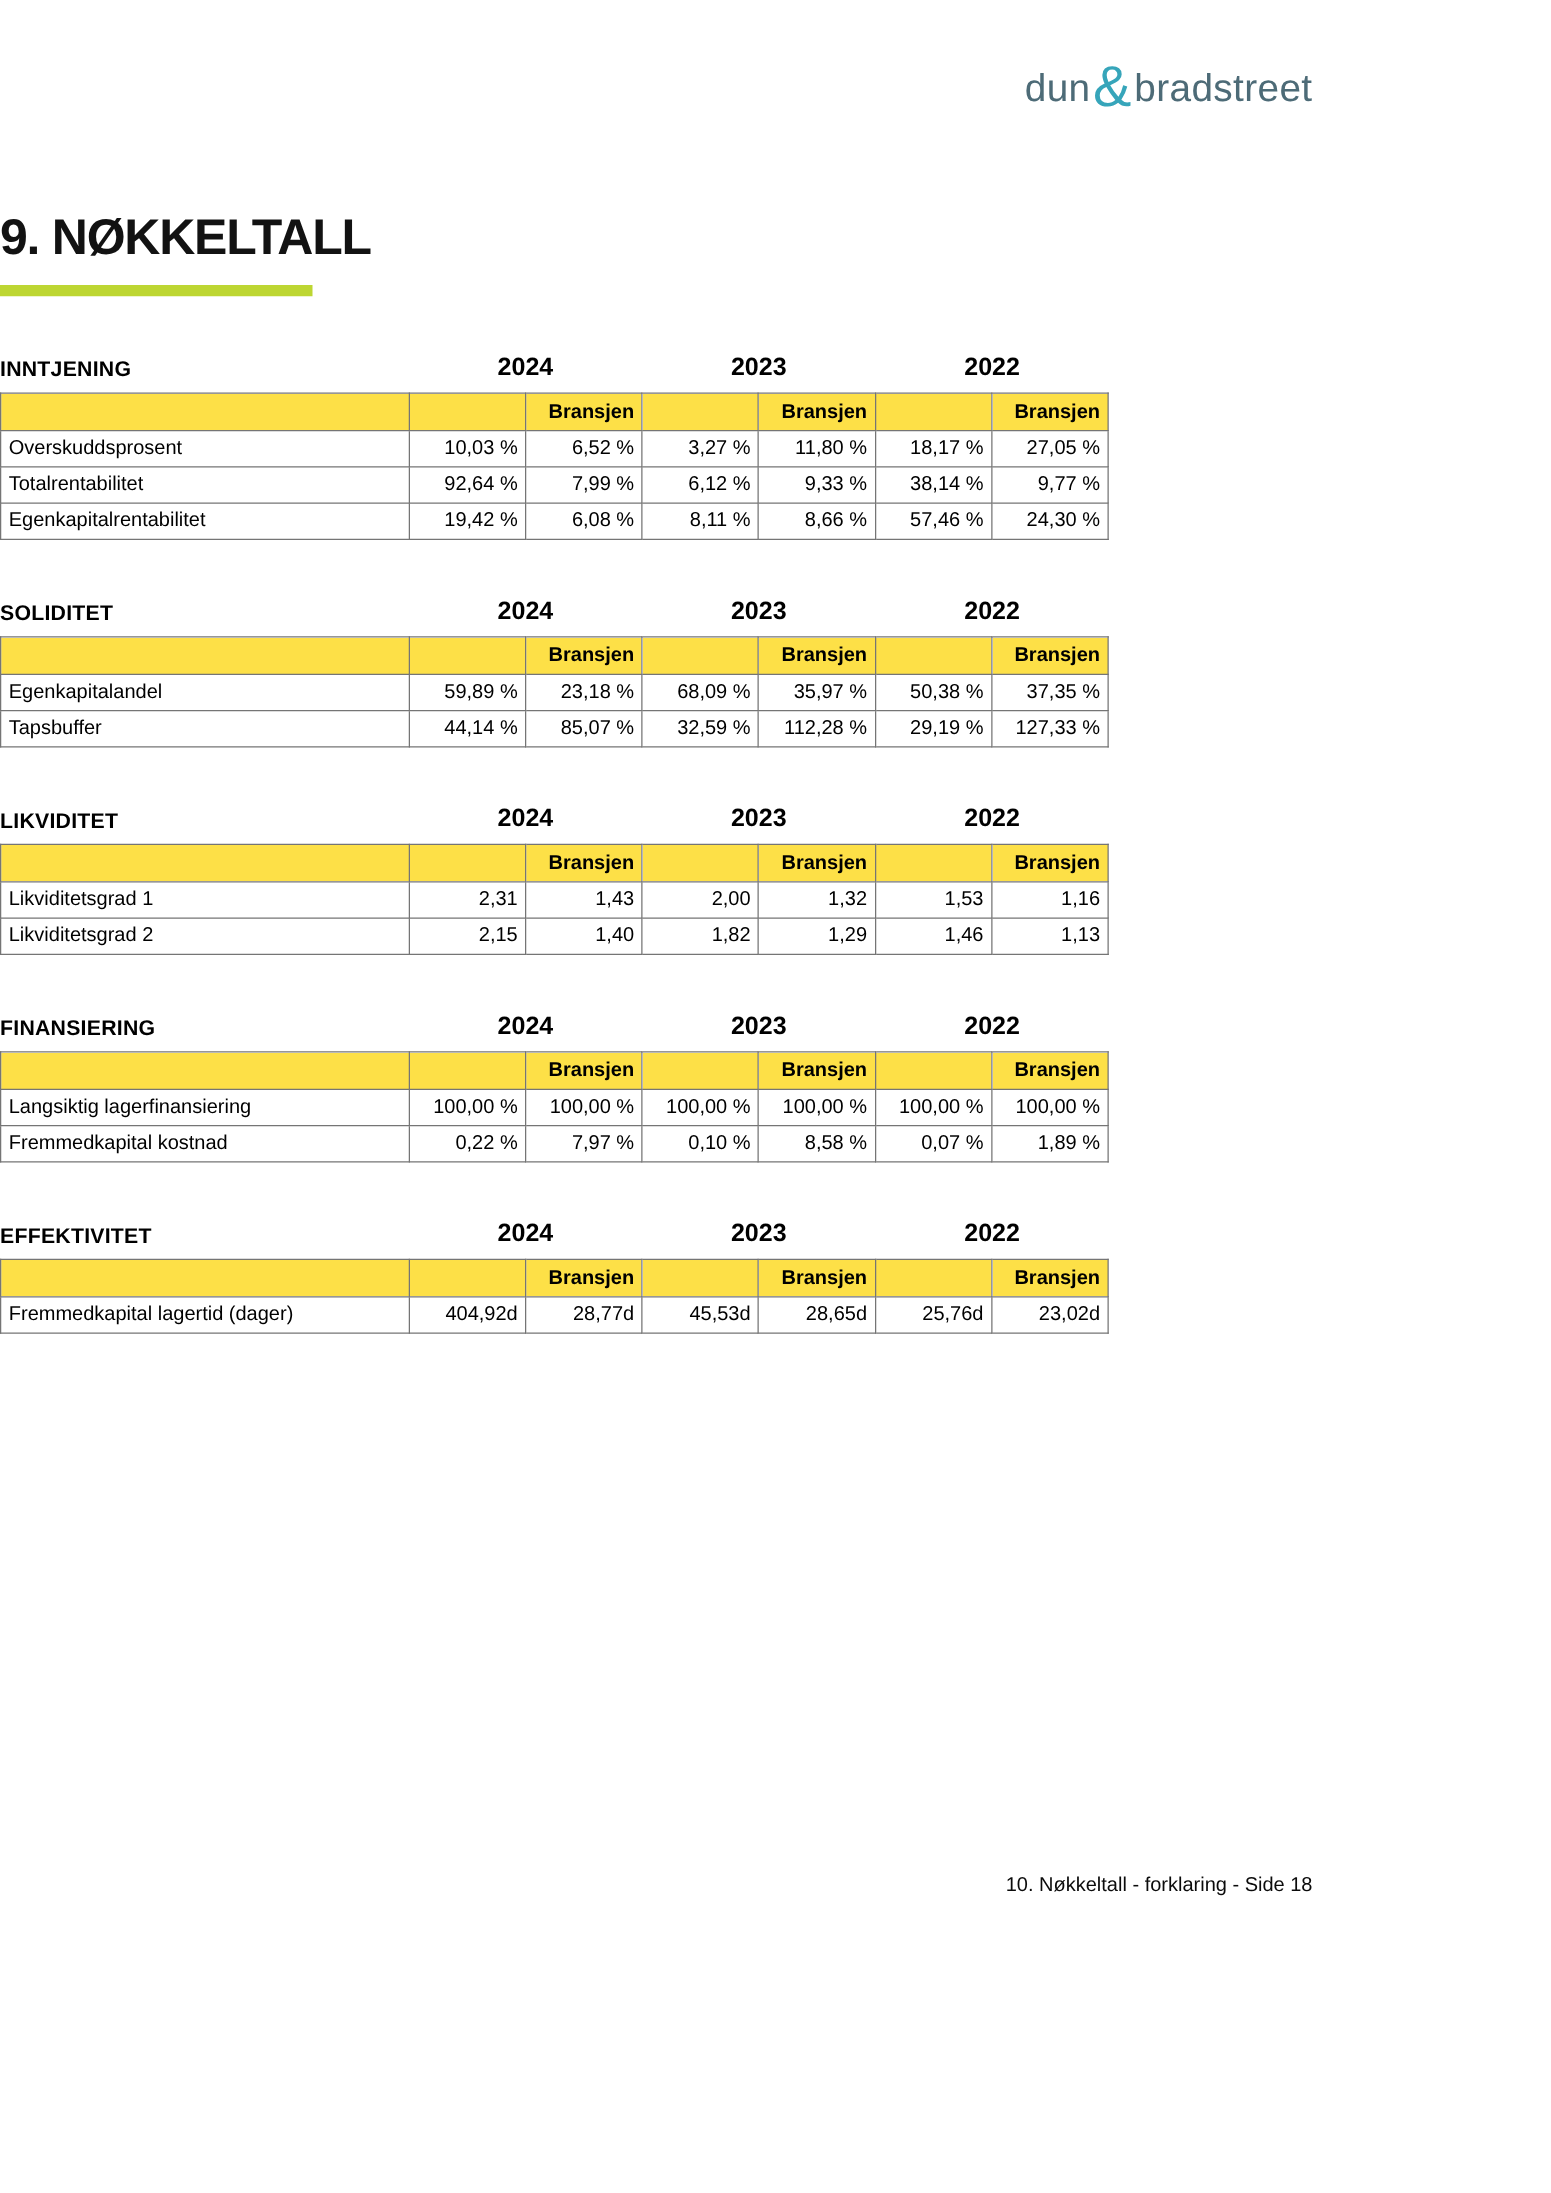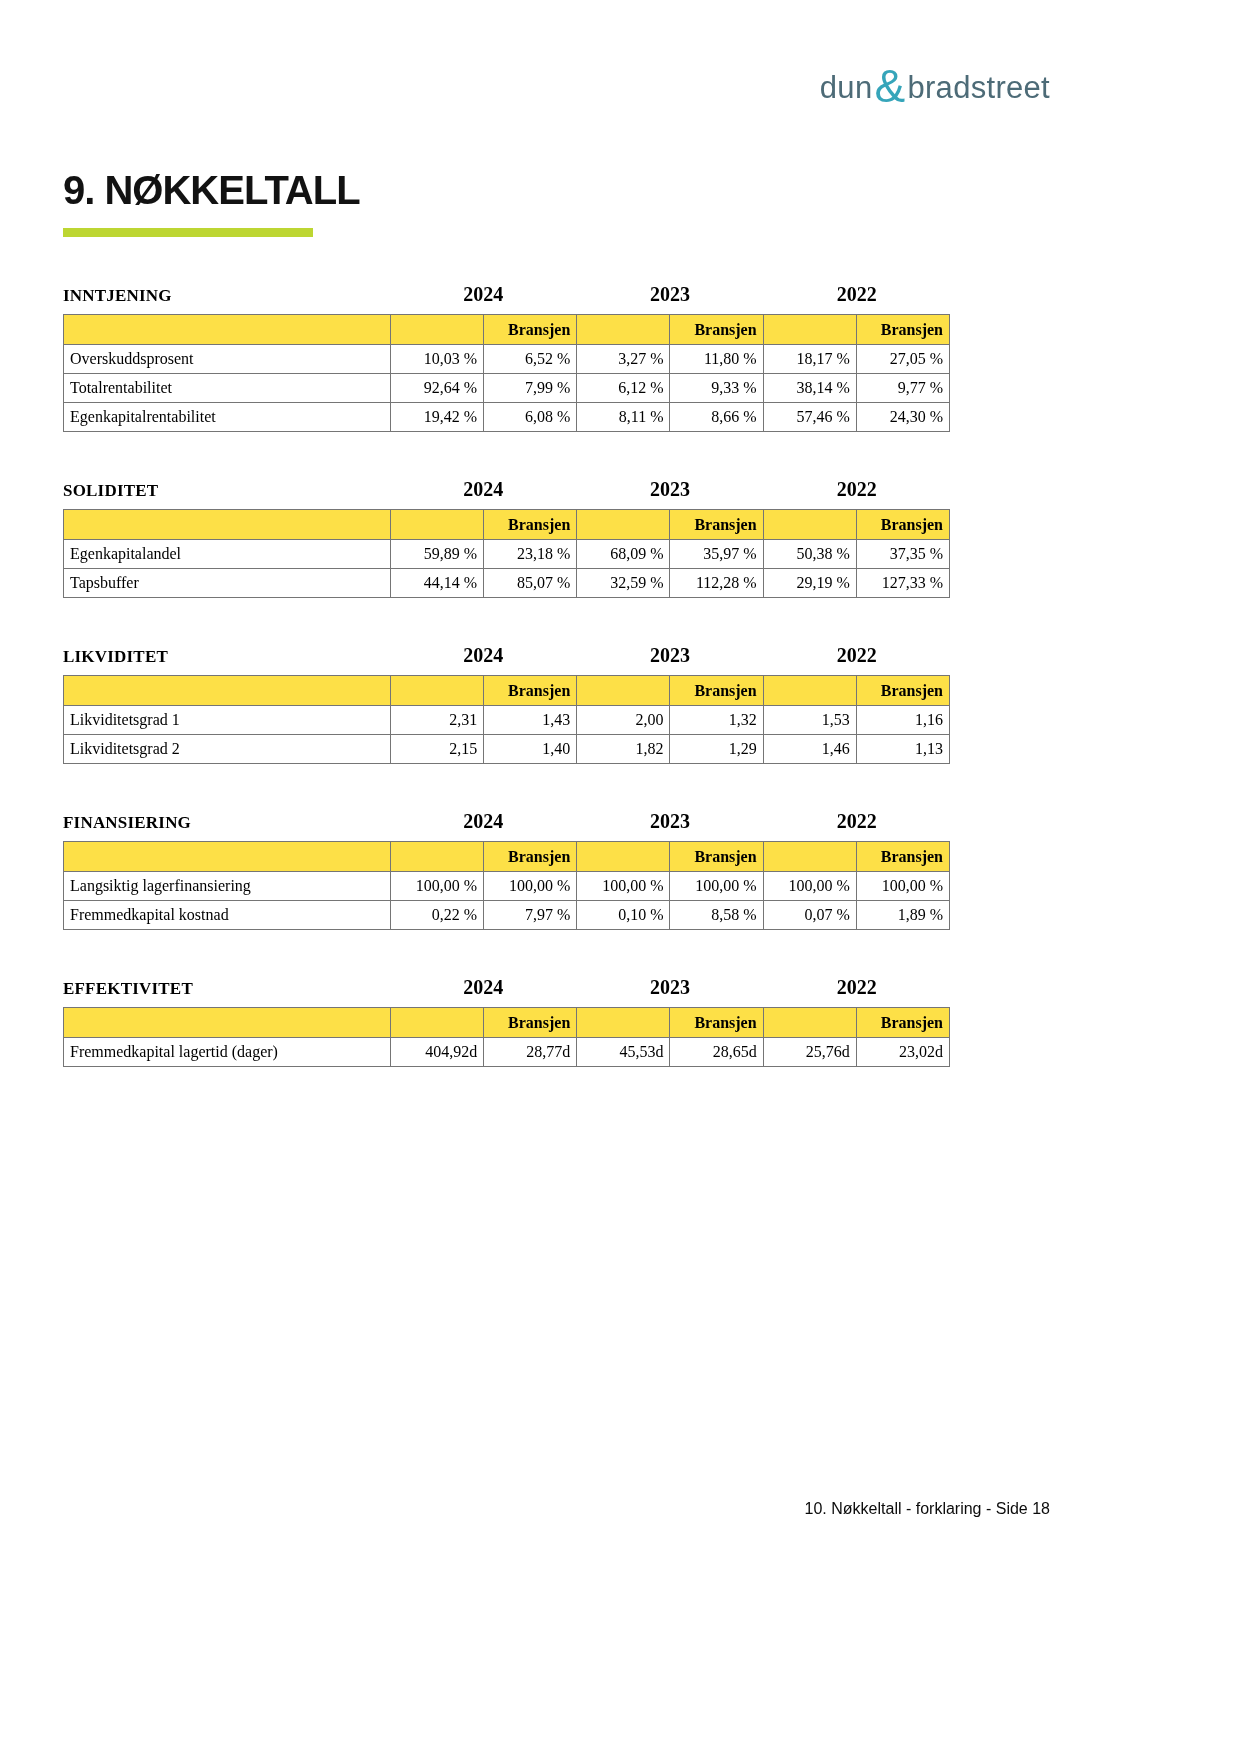--- a/index.html
+++ b/index.html
@@ -11,57 +11,57 @@
     height: 1754px;
     background: #ffffff;
     font-family: "Liberation Sans", sans-serif;
     color: #000;
     overflow: hidden;
   }
 
   
   .logo {
     position: absolute;
-    top: 67px;
+    top: 50px;
     right: 191px;
     display: flex;
     align-items: baseline;
     font-size: 31px;
     font-weight: 400;
     color: #4d6b77;
     letter-spacing: 0.3px;
   }
   .logo-amp {
     font-size: 46px;
     line-height: 30px;
     color: #36a5ba;
     margin: 0 2px;
     position: relative;
     top: 4px;
   }
 
-  .content { padding-left: 63px; }
+  .content { }
 
   .page-title {
     margin: 0;
     padding-top: 168px;
     font-size: 40px;
     font-weight: bold;
     letter-spacing: -1px;
     color: #121212;
   }
 
   .accent-bar {
     width: 250px;
     height: 9px;
     background: #bdd632;
     margin-top: 15px;
   }
 
-  #tables { margin-top: 24px; font-family: Liberation Serif, serif; }
+  #tables { margin-top: 24px; }
   .kpi-section { margin-top: 46px; }
 
   .section-head {
     display: grid;
     grid-template-columns: 327px repeat(3, 1fr);
     width: 887px;
     align-items: end;
     margin-bottom: 8px;
   }
   .section-title {

